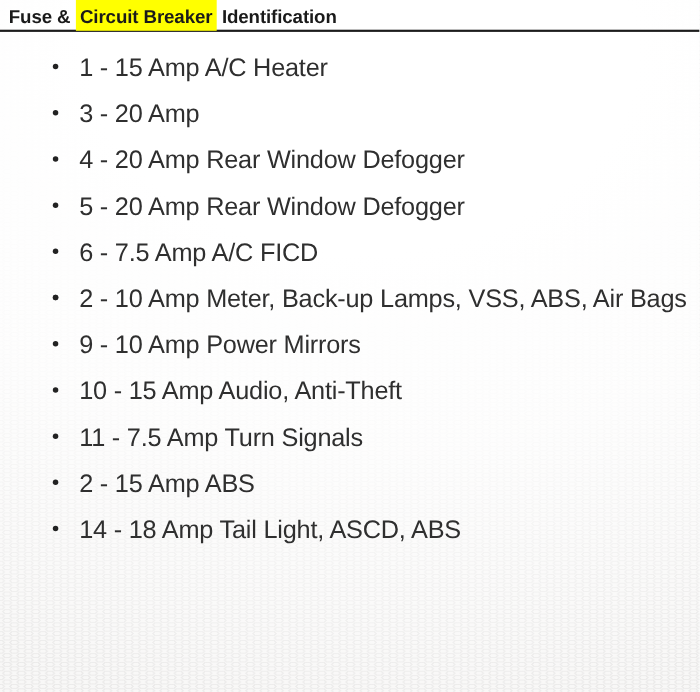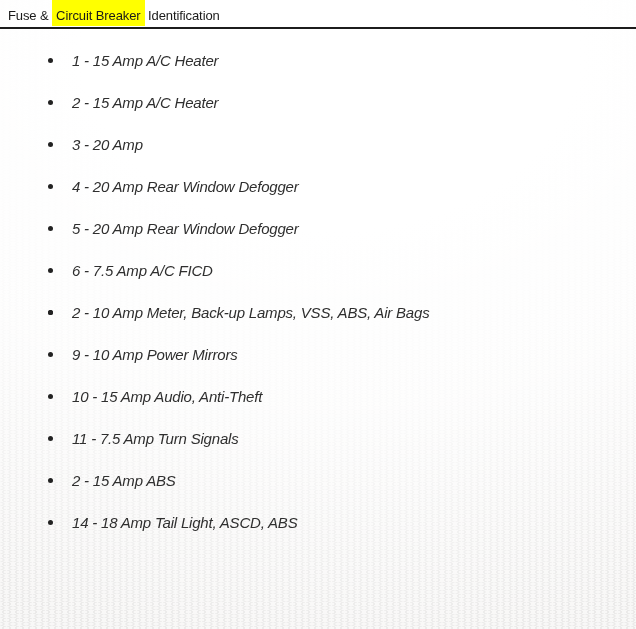--- a/index.html
+++ b/index.html
@@ -23,65 +23,63 @@
         rgba(0,0,0,0) 58%, rgba(70,70,70,0.10) 62%, rgba(70,70,70,0.10) 88%, rgba(0,0,0,0) 92%);
     background-size: 100% 100%, 13px 8px, 13px 8px;
     background-position: 0 0, 0 0, 6.5px 4px;
   }
   .header {
     padding: 4px 8px 0 8px;
     border-bottom: 2px solid #1c1c1c;
   }
   h1.page-title {
     margin: 0;
-    font-size: 13px;
-    font-weight: normal;
+    font-size: 17px;
+    font-weight: bold;
     line-height: 23px;
     color: #1a1a1a;
     letter-spacing: -0.1px;
   }
   h1.page-title mark {
     background: #ffff00;
     color: #1a1a1a;
     padding: 8px 4px 3px 4px;
   }
   ul.fuse-list {
     list-style: none;
     margin: 0;
     padding: 22px 10px 0 72px;
   }
   ul.fuse-list li {
     position: relative;
-    font-size: 15px;
+    font-size: 23px;
     line-height: 20px;
     color: #2f2f2f;
     letter-spacing: -0.2px;
     margin: 0 0 22px 0;
-    font-style: italic;
   }
   ul.fuse-list li .bullet {
     position: absolute;
     left: -24px; top: 7px;
     width: 5px; height: 5px;
     border-radius: 50%;
     background: #222222;
   }
 </style>
 </head>
 <body>
 
 <div class="page">
 
   <div class="header">
     <h1 class="page-title"><span>Fuse &amp; </span><mark>Circuit Breaker</mark><span> Identification</span></h1>
   </div>
 
   <ul class="fuse-list">
     <li><span class="bullet"></span><span>1 - 15 Amp A/C Heater</span></li>
-    <li><span class="bullet"></span><span>2 - 15 Amp A/C Heater</span></li>
     <li><span class="bullet"></span><span>3 - 20 Amp</span></li>
     <li><span class="bullet"></span><span>4 - 20 Amp Rear Window Defogger</span></li>
     <li><span class="bullet"></span><span>5 - 20 Amp Rear Window Defogger</span></li>
     <li><span class="bullet"></span><span>6 - 7.5 Amp A/C FICD</span></li>
     <li><span class="bullet"></span></li>
     <li><span class="bullet"></span><span>2 - 10 Amp Meter, Back-up Lamps, VSS, ABS, Air Bags</span></li>
     <li><span class="bullet"></span><span>9 - 10 Amp Power Mirrors</span></li>
     <li><span class="bullet"></span><span>10 - 15 Amp Audio, Anti-Theft</span></li>
     <li><span class="bullet"></span><span>11 - 7.5 Amp Turn Signals</span></li>
     <li><span class="bullet"></span><span>2 - 15 Amp ABS</span></li>

